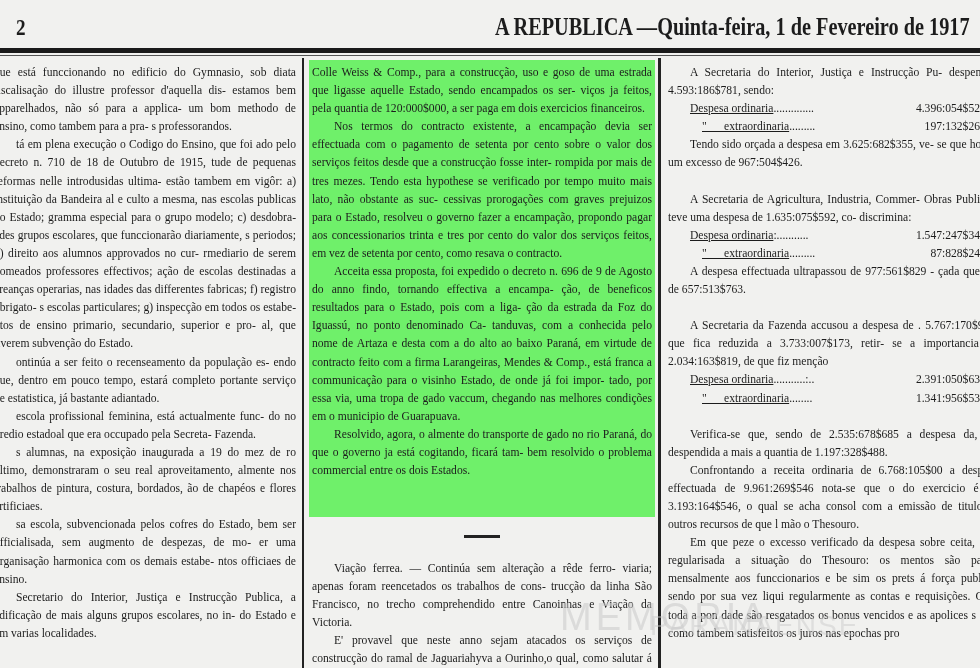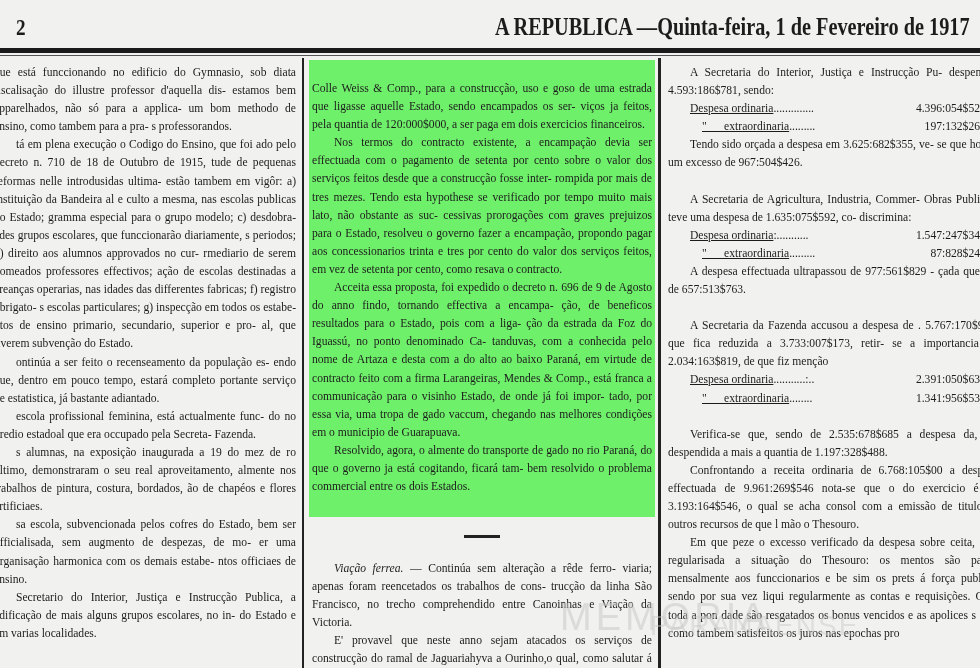--- a/index.html
+++ b/index.html
@@ -43,42 +43,42 @@
   .divider-1 {
     position: absolute; left: 302px; top: 58px; width: 2px; height: 610px; background: #222;
   }
   .divider-2 {
     position: absolute; left: 658px; top: 58px; width: 3px; height: 610px; background: #222;
   }
   .highlight {
     position: absolute; left: 309px; top: 60px; width: 346px; height: 457px;
     background: #6ff06a;
   }
-  .col-mid-top { left: 312px; width: 340px; top: 80px; }
+  .col-mid-top { left: 312px; width: 340px; top: 64px; }
   .col-mid-bot { left: 312px; width: 340px; top: 560px; }
   .short-rule {
     position: absolute; left: 464px; top: 535px; width: 36px; height: 3px; background: #222;
   }
   .col-right { left: 668px; width: 330px; top: 64px; }
   .ledger { display: flex; white-space: nowrap; }
   .ledger .lbl { flex: 0 0 auto; text-decoration: underline; }
   .ledger .dots { flex: 0 0 auto; }
   .ledger .val { flex: 0 0 auto; margin-left: auto; padding-right: 18px; }
   .spacer { height: 18px; }
   .watermark {
     position: absolute; left: 560px; top: 596px;
     font-family: "Liberation Sans", sans-serif; font-size: 38px; letter-spacing: 4px;
     color: rgba(200,200,200,0.55); white-space: nowrap; pointer-events: none;
   }
   .watermark2 {
     position: absolute; left: 650px; top: 610px;
     font-family: "Liberation Sans", sans-serif; font-size: 28px; letter-spacing: 2px;
     color: rgba(200,200,200,0.45); white-space: nowrap;
   }
-  .it { font-style: italic; }
+  .it { }
 </style>
 </head>
 <body>
 
 <div class="masthead">
   <div class="page-num">2</div>
   <div class="title">A REPUBLICA —Quinta-feira, 1 de Fevereiro de 1917</div>
 </div>
 <div class="rule-thick"></div>
 <div class="rule-thin"></div>

